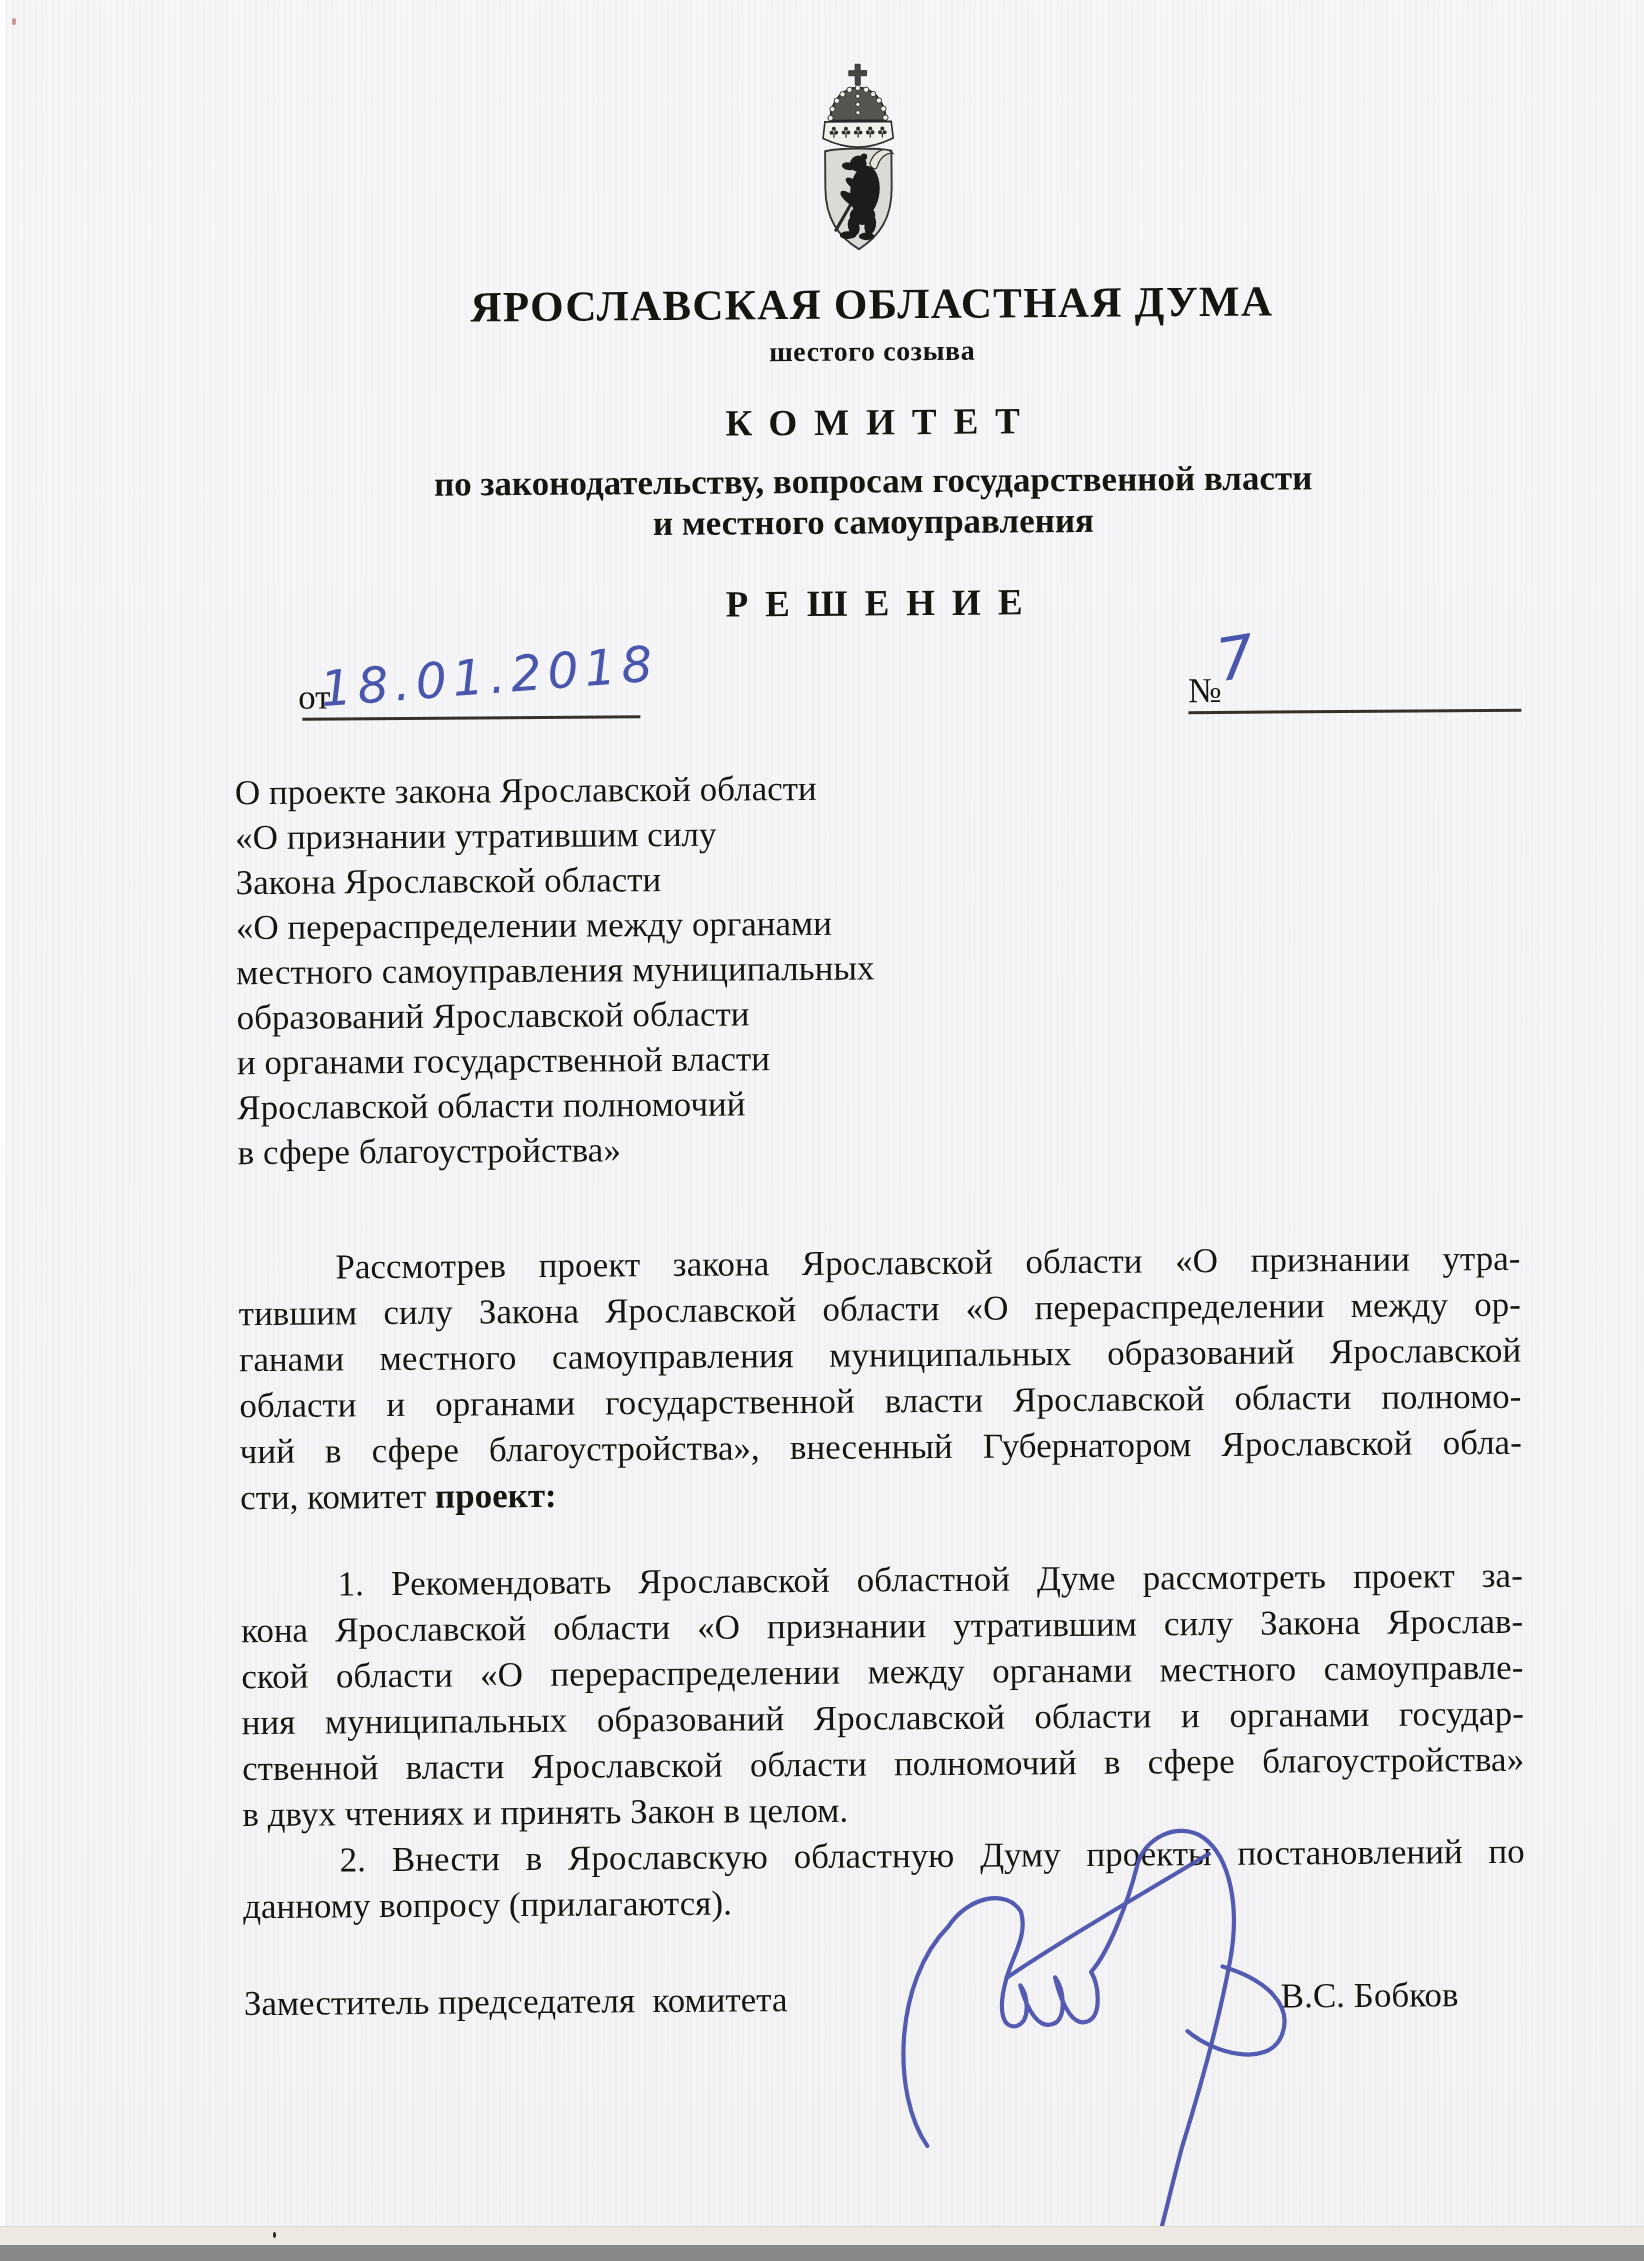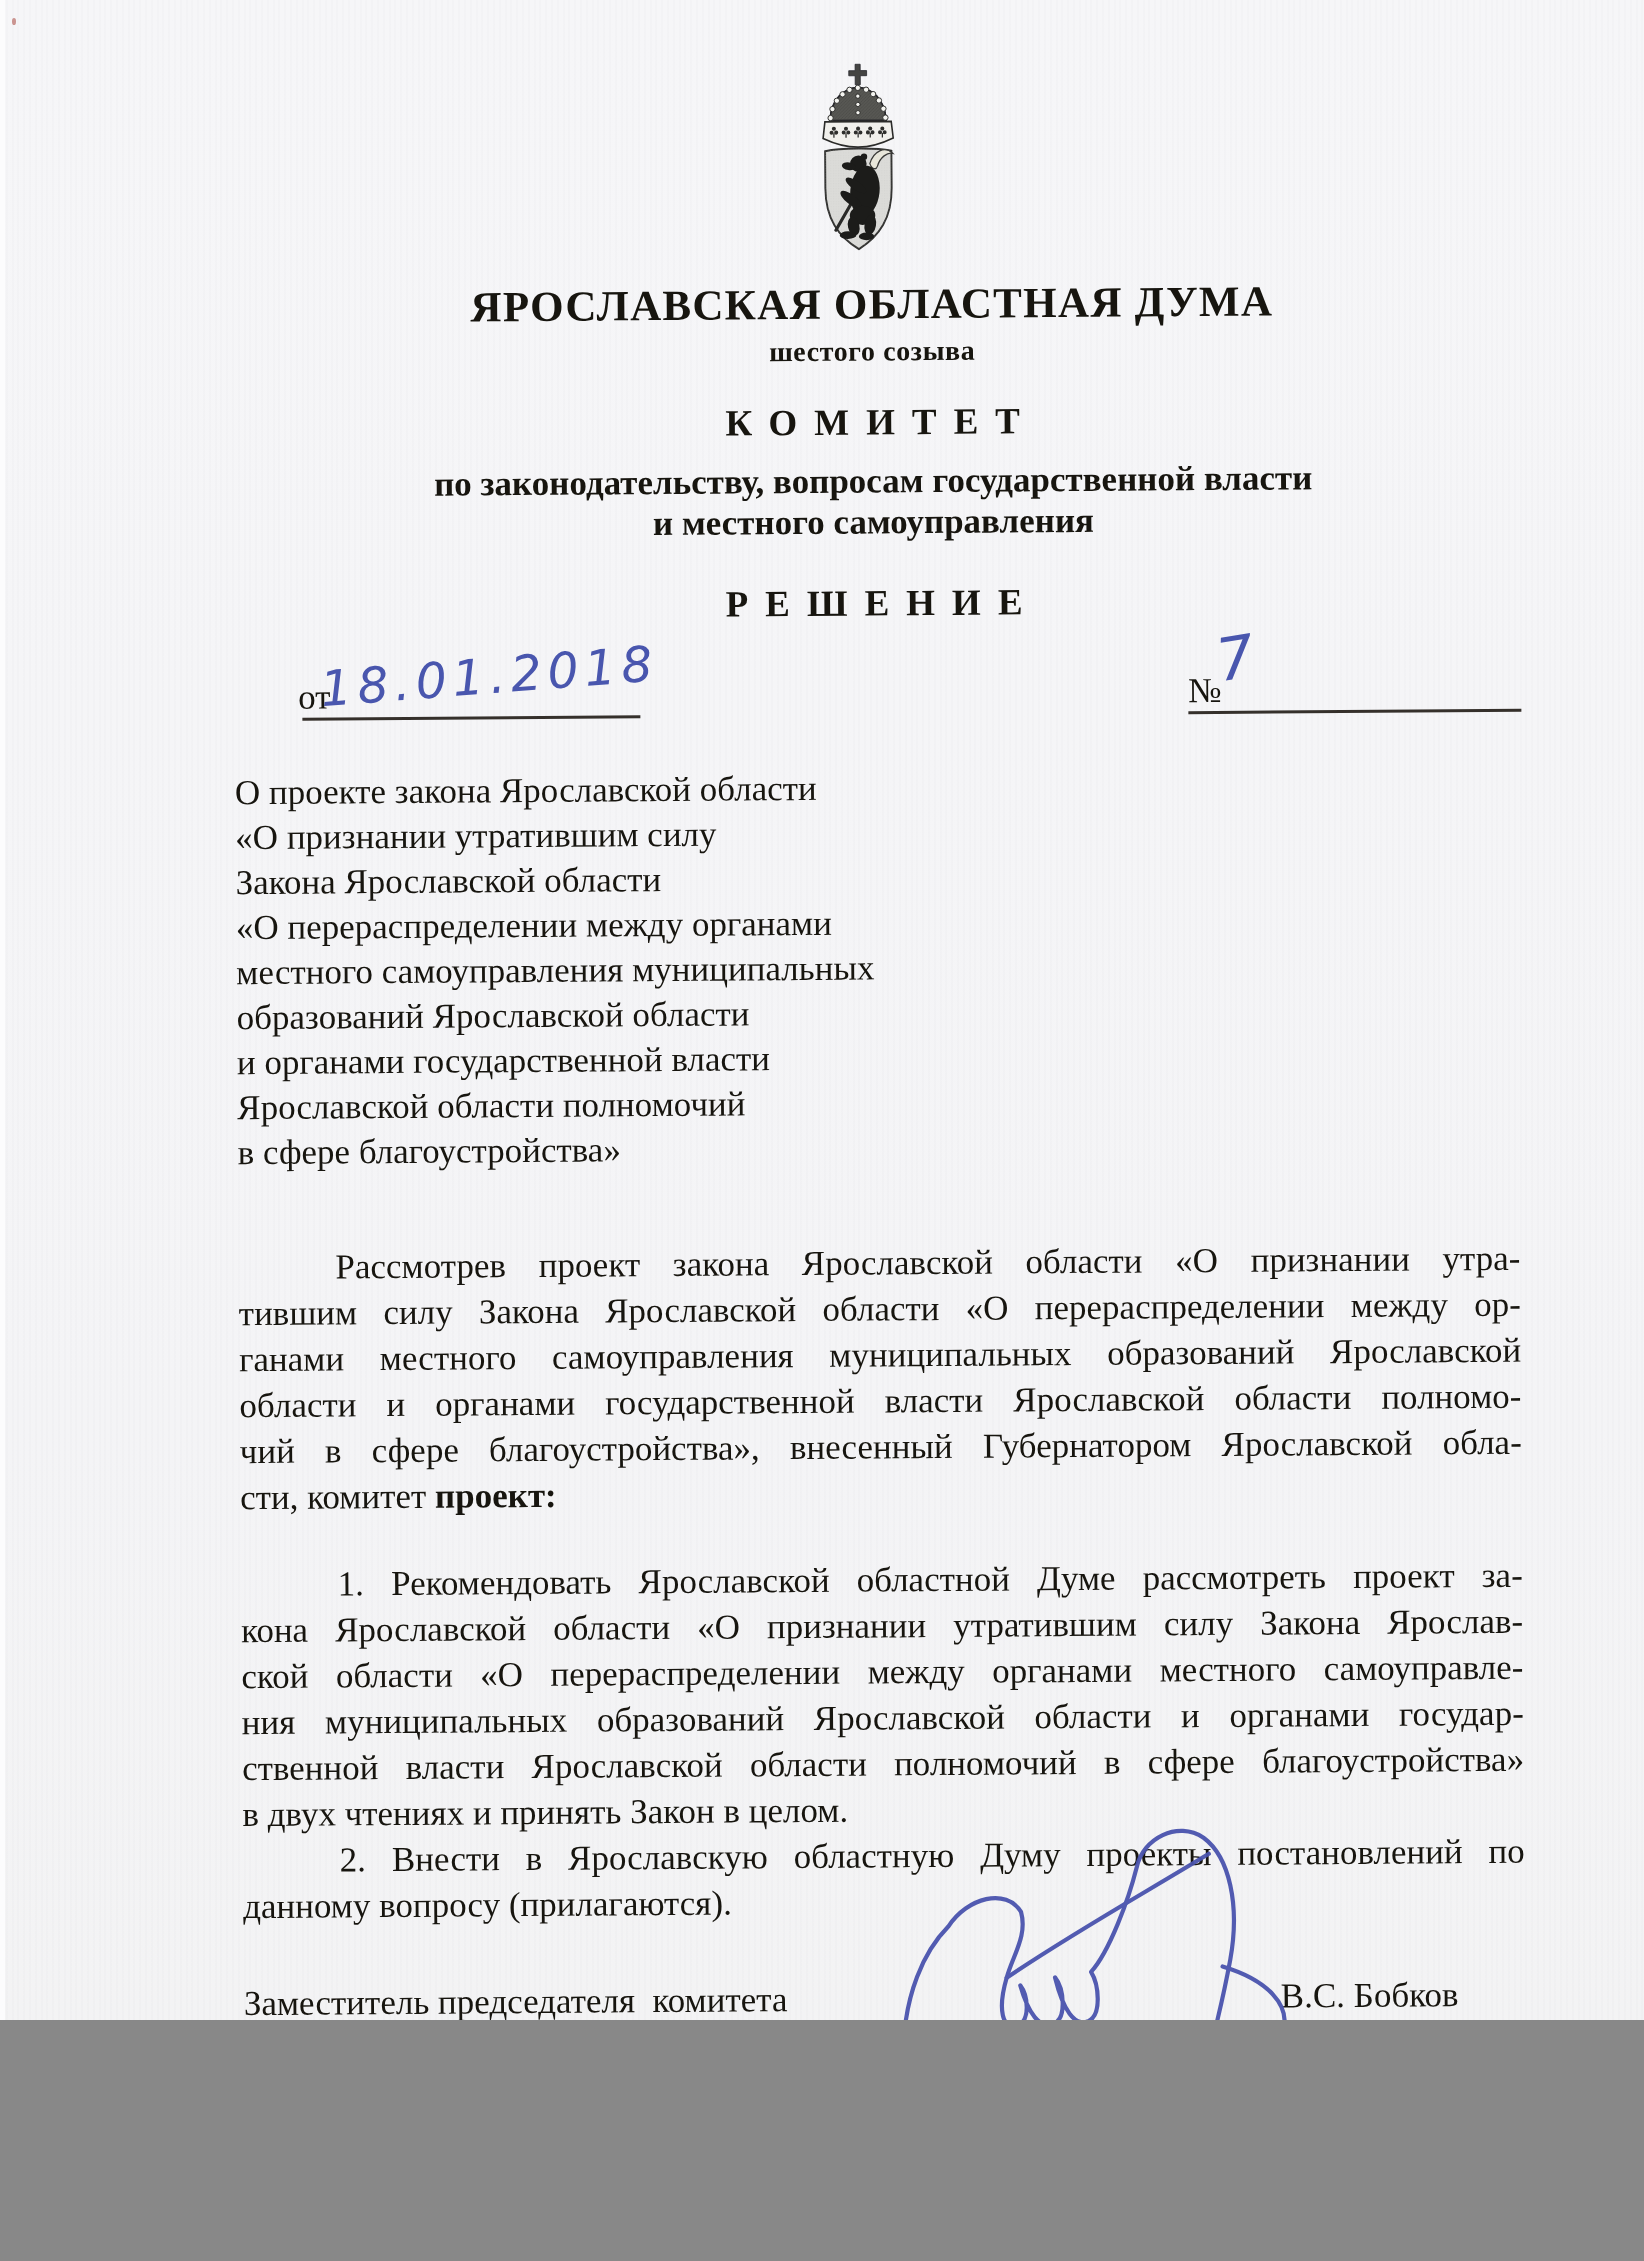--- a/index.html
+++ b/index.html
@@ -1,18 +1,18 @@
 <!DOCTYPE html>
 <html style="font-size:10.3px"><head>
 <meta charset="utf-8">
 <style>
   html,body{margin:0;padding:0;background:#888;}
   .page{
     position:relative;
-    width:1645px;height:2020px;
+    width:1645px;height:2245px;
     margin:0 auto;
     background:
       repeating-linear-gradient(90deg, rgba(120,120,135,0.022) 0 1.9px, rgba(255,255,255,0) 1.9px 5.8px),
       linear-gradient(180deg,#f6f6f8 0%,#f4f4f6 70%,#f3f3f4 100%);
     overflow:hidden;
     font-family:"Liberation Serif", serif;
     color:#17150f;
   }
   .edge-left{position:absolute;left:0;top:0;width:4.5px;height:2261px;background:#fcfcfd;}
   .edge-bottom{position:absolute;left:0;top:2226px;width:1645px;height:35px;background:#ebe9e1;border-top:0.6px solid #d9d7cb;}

